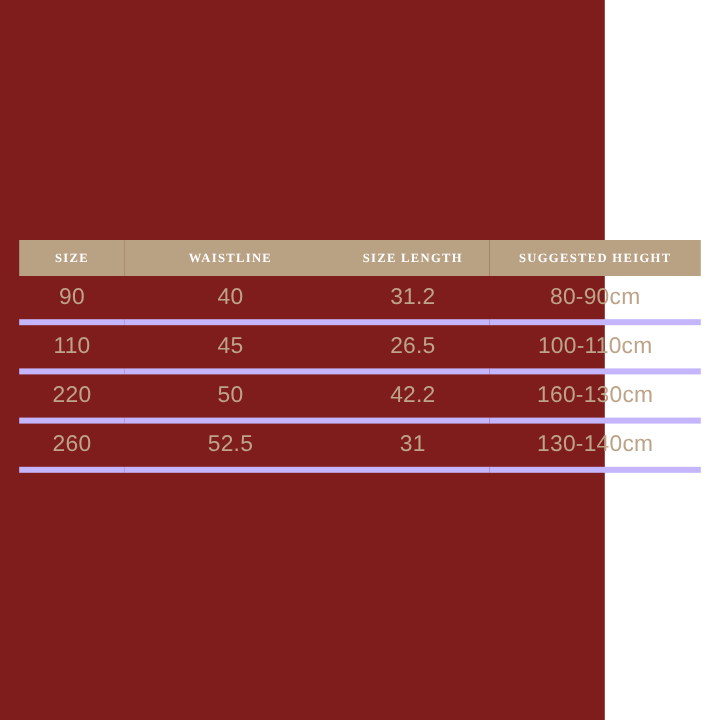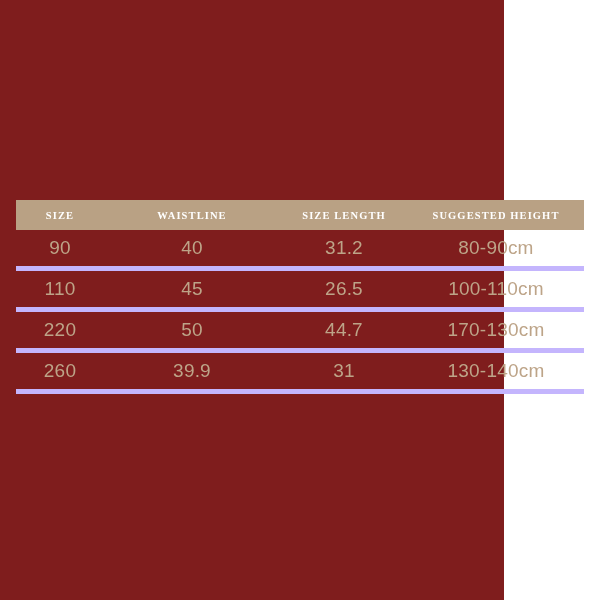--- a/index.html
+++ b/index.html
@@ -91,25 +91,25 @@
       </tr>
       <tr>
         <td>110</td>
         <td>45</td>
         <td>26.5</td>
         <td>100-110cm</td>
       </tr>
       <tr>
         <td>220</td>
         <td>50</td>
-        <td>44.7</td>
-        <td>170-130cm</td>
+        <td>42.2</td>
+        <td>160-130cm</td>
       </tr>
       <tr>
         <td>260</td>
-        <td>39.9</td>
+        <td>52.5</td>
         <td>31</td>
         <td>130-140cm</td>
       </tr>
     </tbody>
   </table>
 
 </div>
 
 </body></html>

